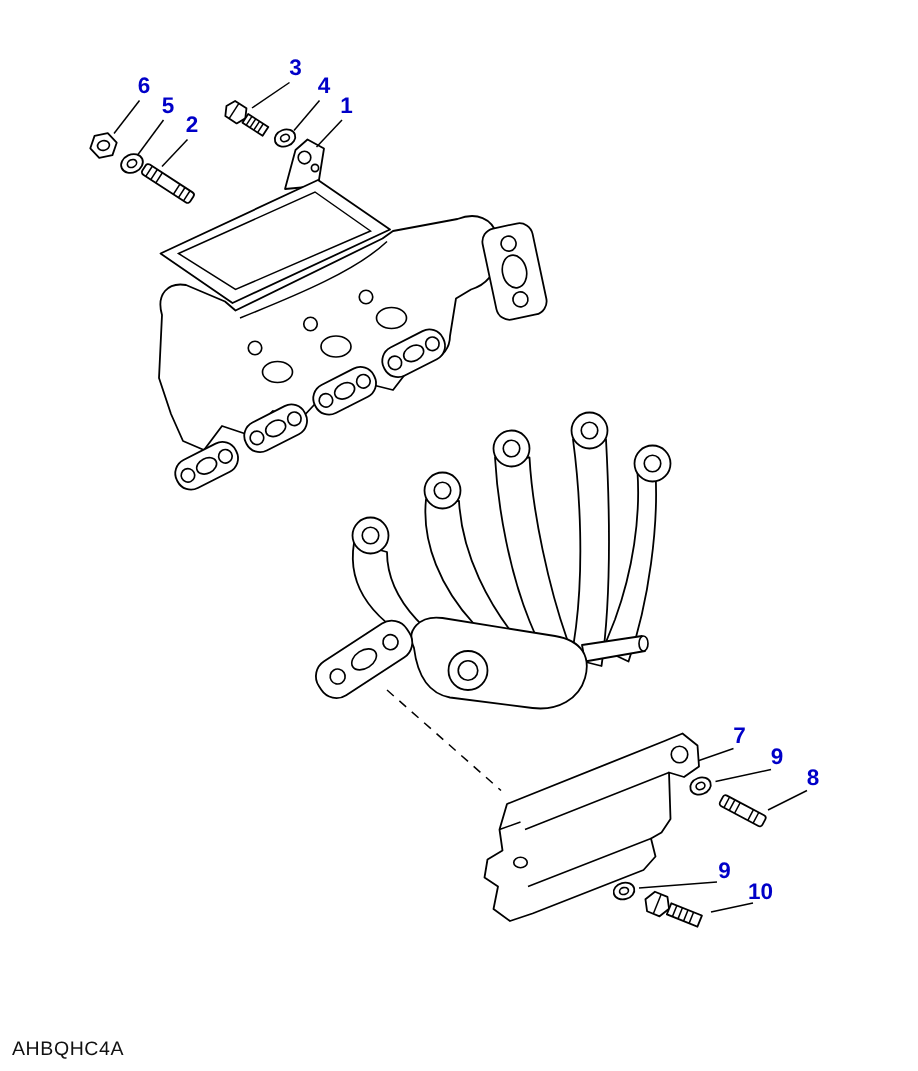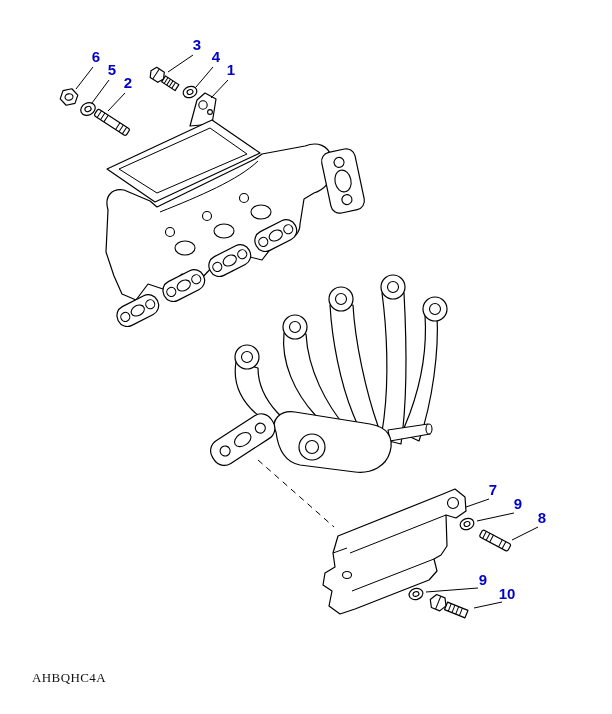--- a/index.html
+++ b/index.html
@@ -1,19 +1,19 @@
 <!DOCTYPE html>
 <html><head>
 <meta charset="utf-8">
 <style>
   html,body{margin:0;padding:0;background:#ffffff;}
   .stage{position:relative;width:612px;height:714px;background:#ffffff;
          font-family:"Liberation Sans",sans-serif;overflow:hidden;}
-  .code-label{position:absolute;left:8px;bottom:28px;font-size:13px;color:#111;
-              letter-spacing:.4px;font-family:Liberation Serif, serif;margin-left:24px;}
+  .code-label{position:absolute;left:8px;bottom:8px;font-size:13px;color:#111;
+              letter-spacing:.4px;font-family:Liberation Sans, sans-serif;}
   svg{display:block;}
   .part{fill:#ffffff;stroke:#000000;stroke-width:1.2;stroke-linejoin:round;}
   .detail{fill:none;stroke:#000000;stroke-width:1;}
   .hole{fill:#ffffff;stroke:#000000;stroke-width:1.1;}
   .leader{stroke:#000000;stroke-width:1;fill:none;}
   .dashed{stroke:#000000;stroke-width:1;stroke-dasharray:6 5;fill:none;}
   text.callout{font-family:"Liberation Sans",sans-serif;font-size:15px;
                font-weight:bold;fill:#0000c8;text-anchor:middle;cursor:pointer;}
 </style>
 </head>

